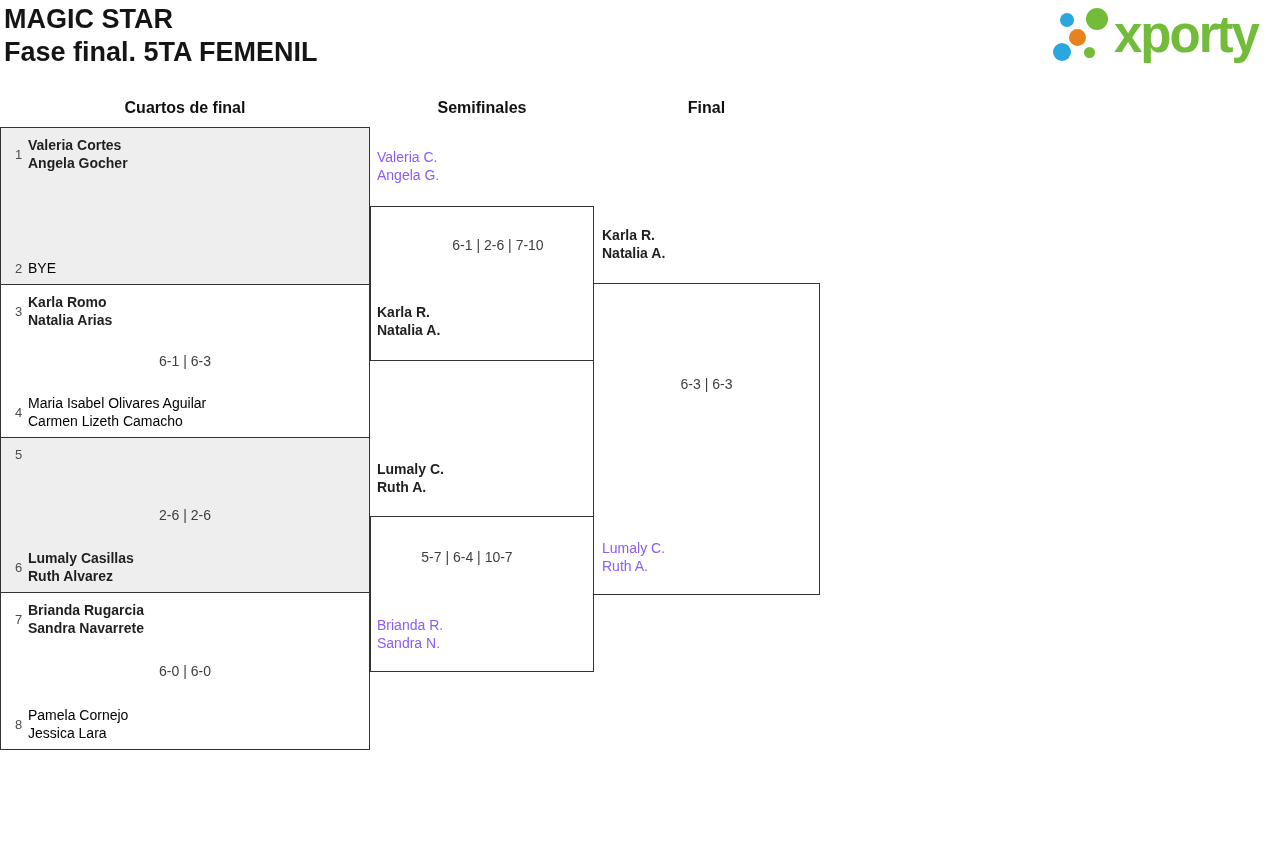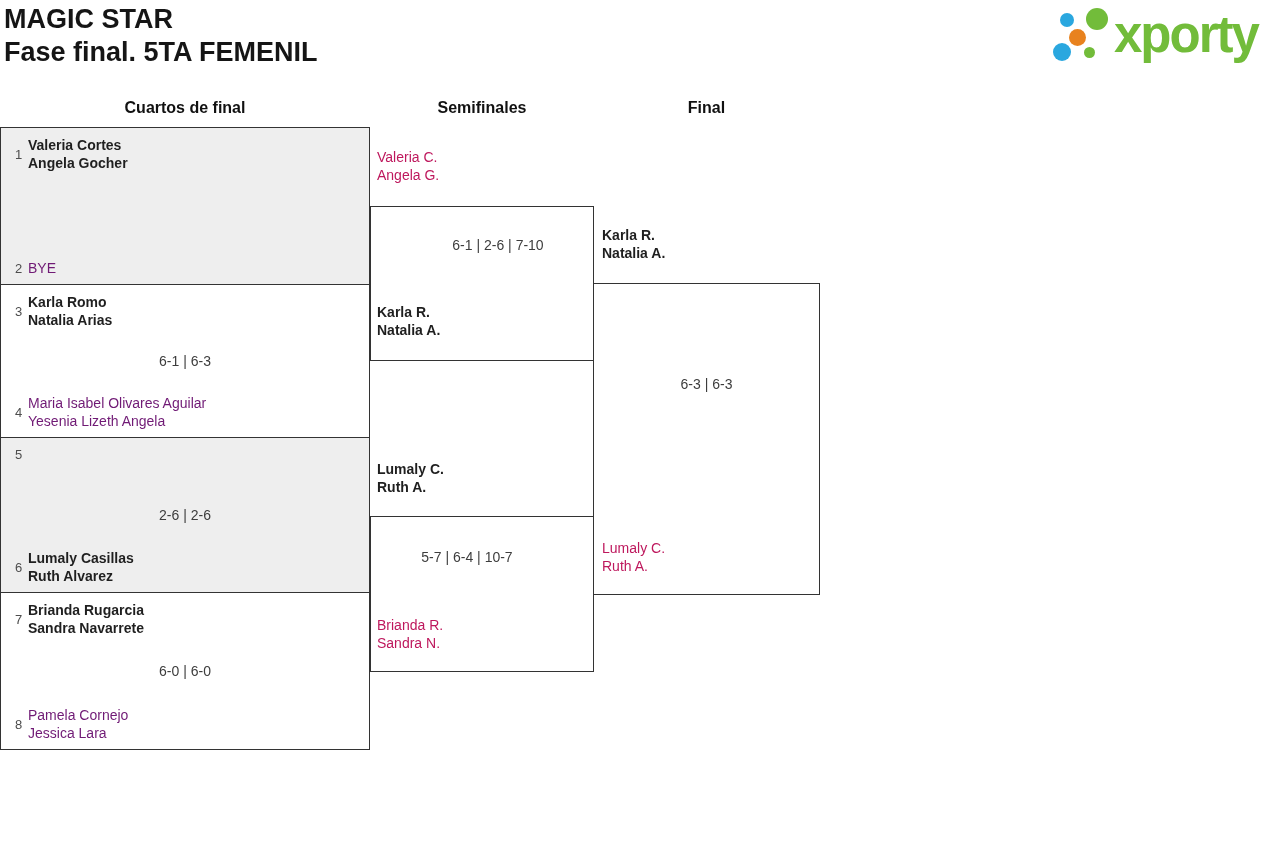--- a/index.html
+++ b/index.html
@@ -51,28 +51,28 @@
   }
   .qf-box.gray { background:#eeeeee; }
   .match-box {
     position:absolute; border:1px solid #333; background:transparent;
   }
   .team-row { display:flex; }
   .seed {
     flex:0 0 19px; width:19px; align-self:center; text-align:center;
     font-size:13px; color:#4d4d4d;
   }
-  .names { font-size:14px; color:#701a75; }
+  .names { font-size:14px; color:#000000; }
   .names .line { line-height:17.5px; white-space:nowrap; }
   .names.winner { font-weight:700; color:#1f1f1f; }
   .qf-score {
     position:absolute; left:0; right:0; top:50%; transform:translateY(-50%);
     text-align:center; font-size:14px; color:#3d3d3d;
   }
-  .tag { position:absolute; font-size:14px; color:#be185d; }
+  .tag { position:absolute; font-size:14px; color:#8b5cf6; }
   .tag .line { line-height:17.5px; white-space:nowrap; }
   .tag.winner { font-weight:700; color:#1f1f1f; }
   .score-label {
     position:absolute; text-align:center; font-size:14px; color:#3d3d3d;
     line-height:17.5px;
   }
 </style>
 </head>
 <body>
 
@@ -122,21 +122,21 @@
       <div class="names winner">
         <div class="line">Karla Romo</div>
         <div class="line">Natalia Arias</div>
       </div>
     </div>
     <div class="qf-score">6-1 | 6-3</div>
     <div class="team-row">
       <div class="seed">4</div>
       <div class="names">
         <div class="line">Maria Isabel Olivares Aguilar</div>
-        <div class="line">Yesenia Lizeth Angela</div>
+        <div class="line">Carmen Lizeth Camacho</div>
       </div>
     </div>
   </div>
 
   <div class="qf-box gray" style="top:437px;height:156px;">
     <div class="team-row">
       <div class="seed">5</div>
     </div>
     <div class="qf-score">2-6 | 2-6</div>
     <div class="team-row">

